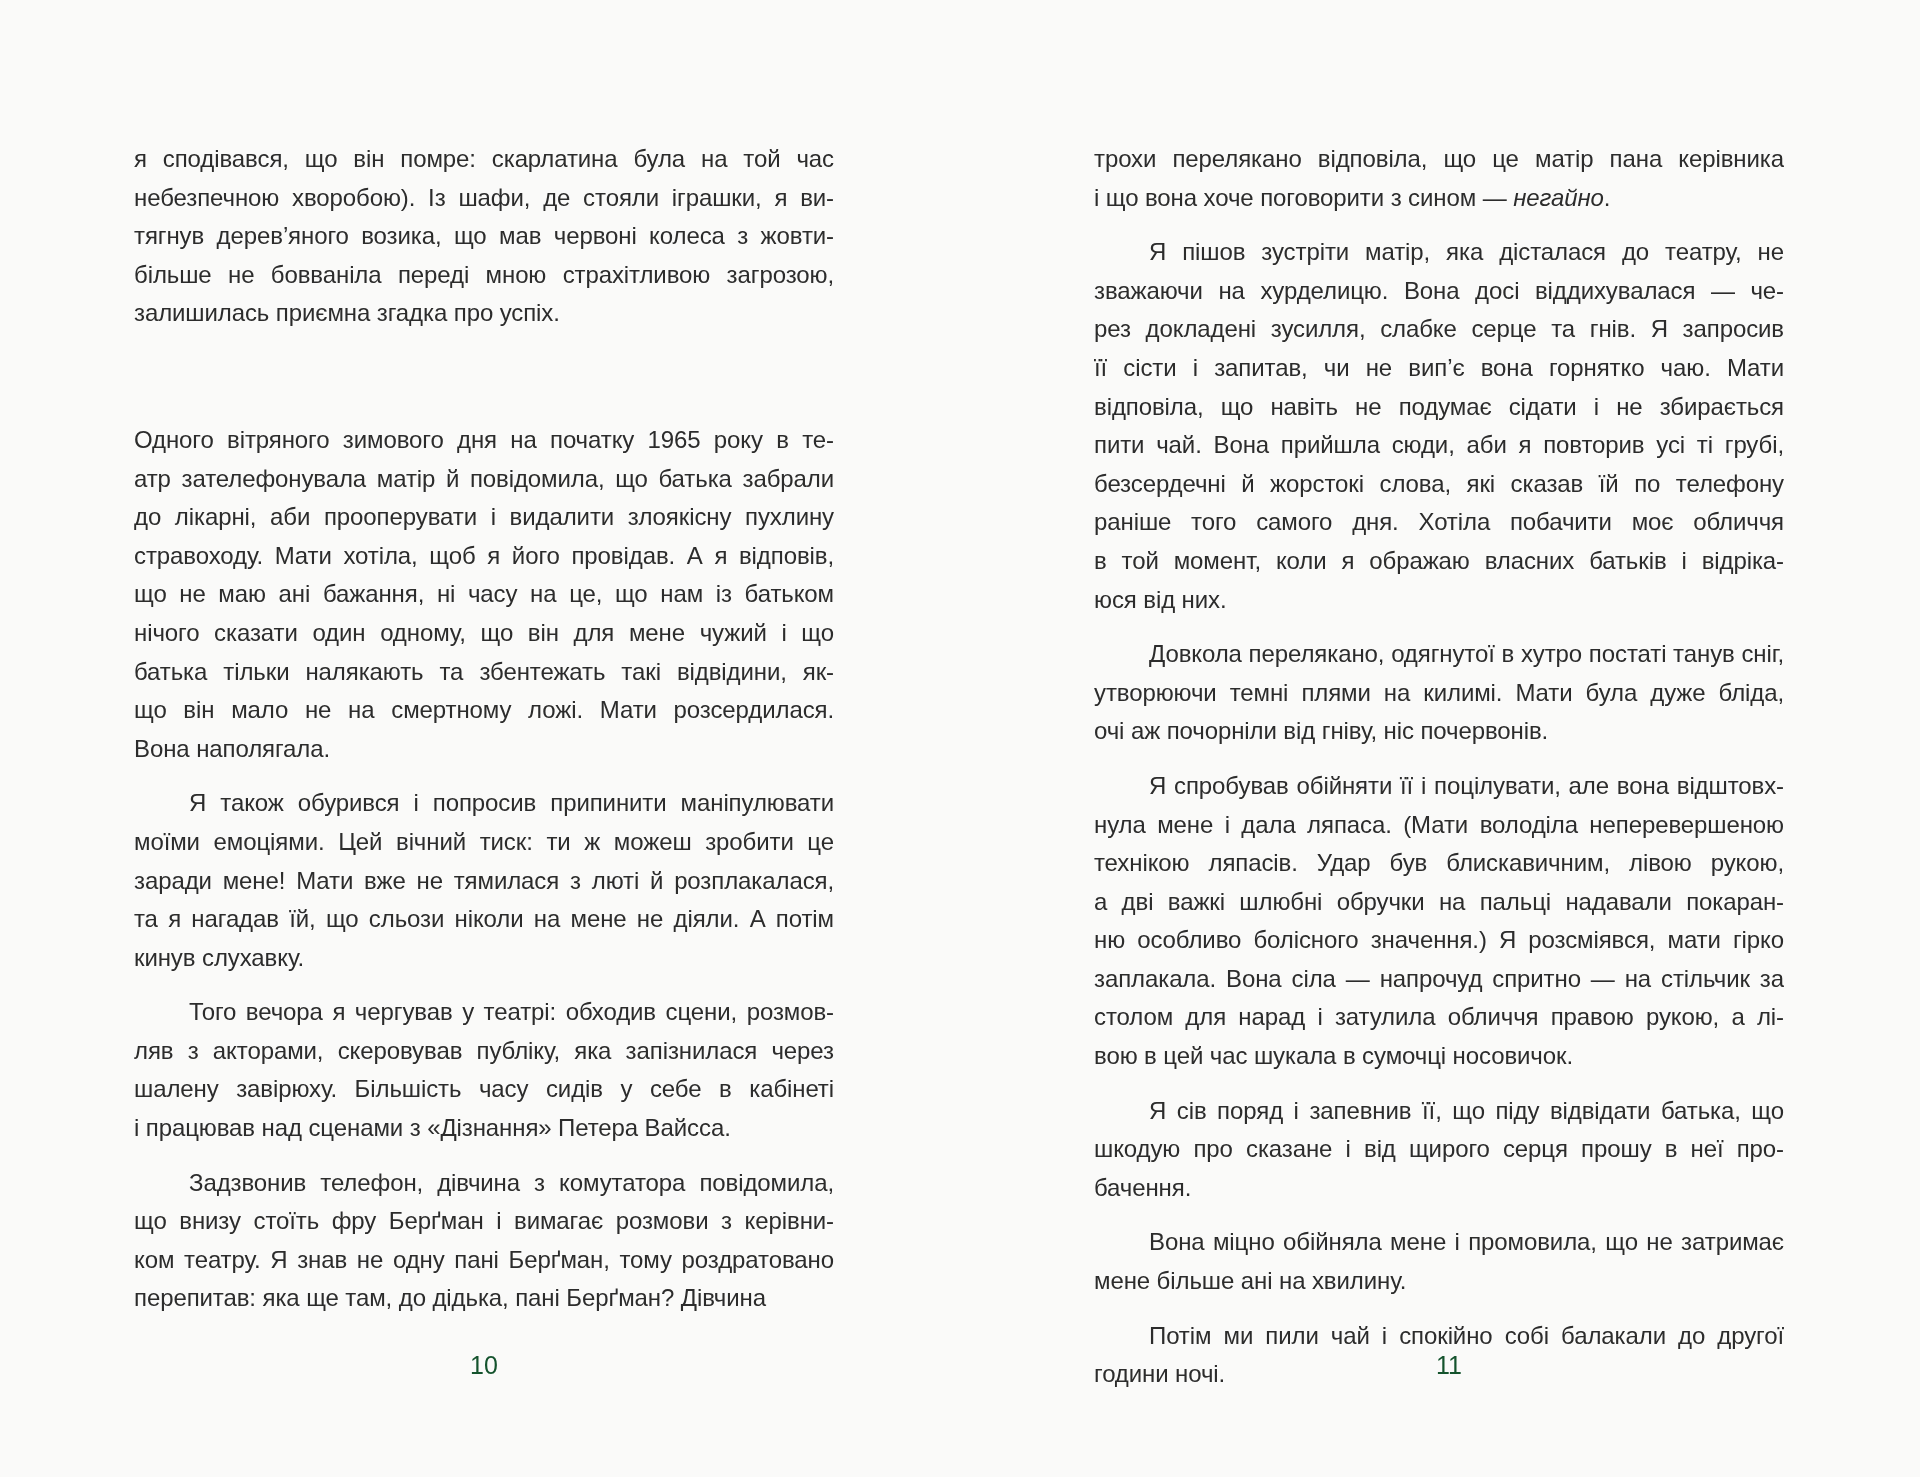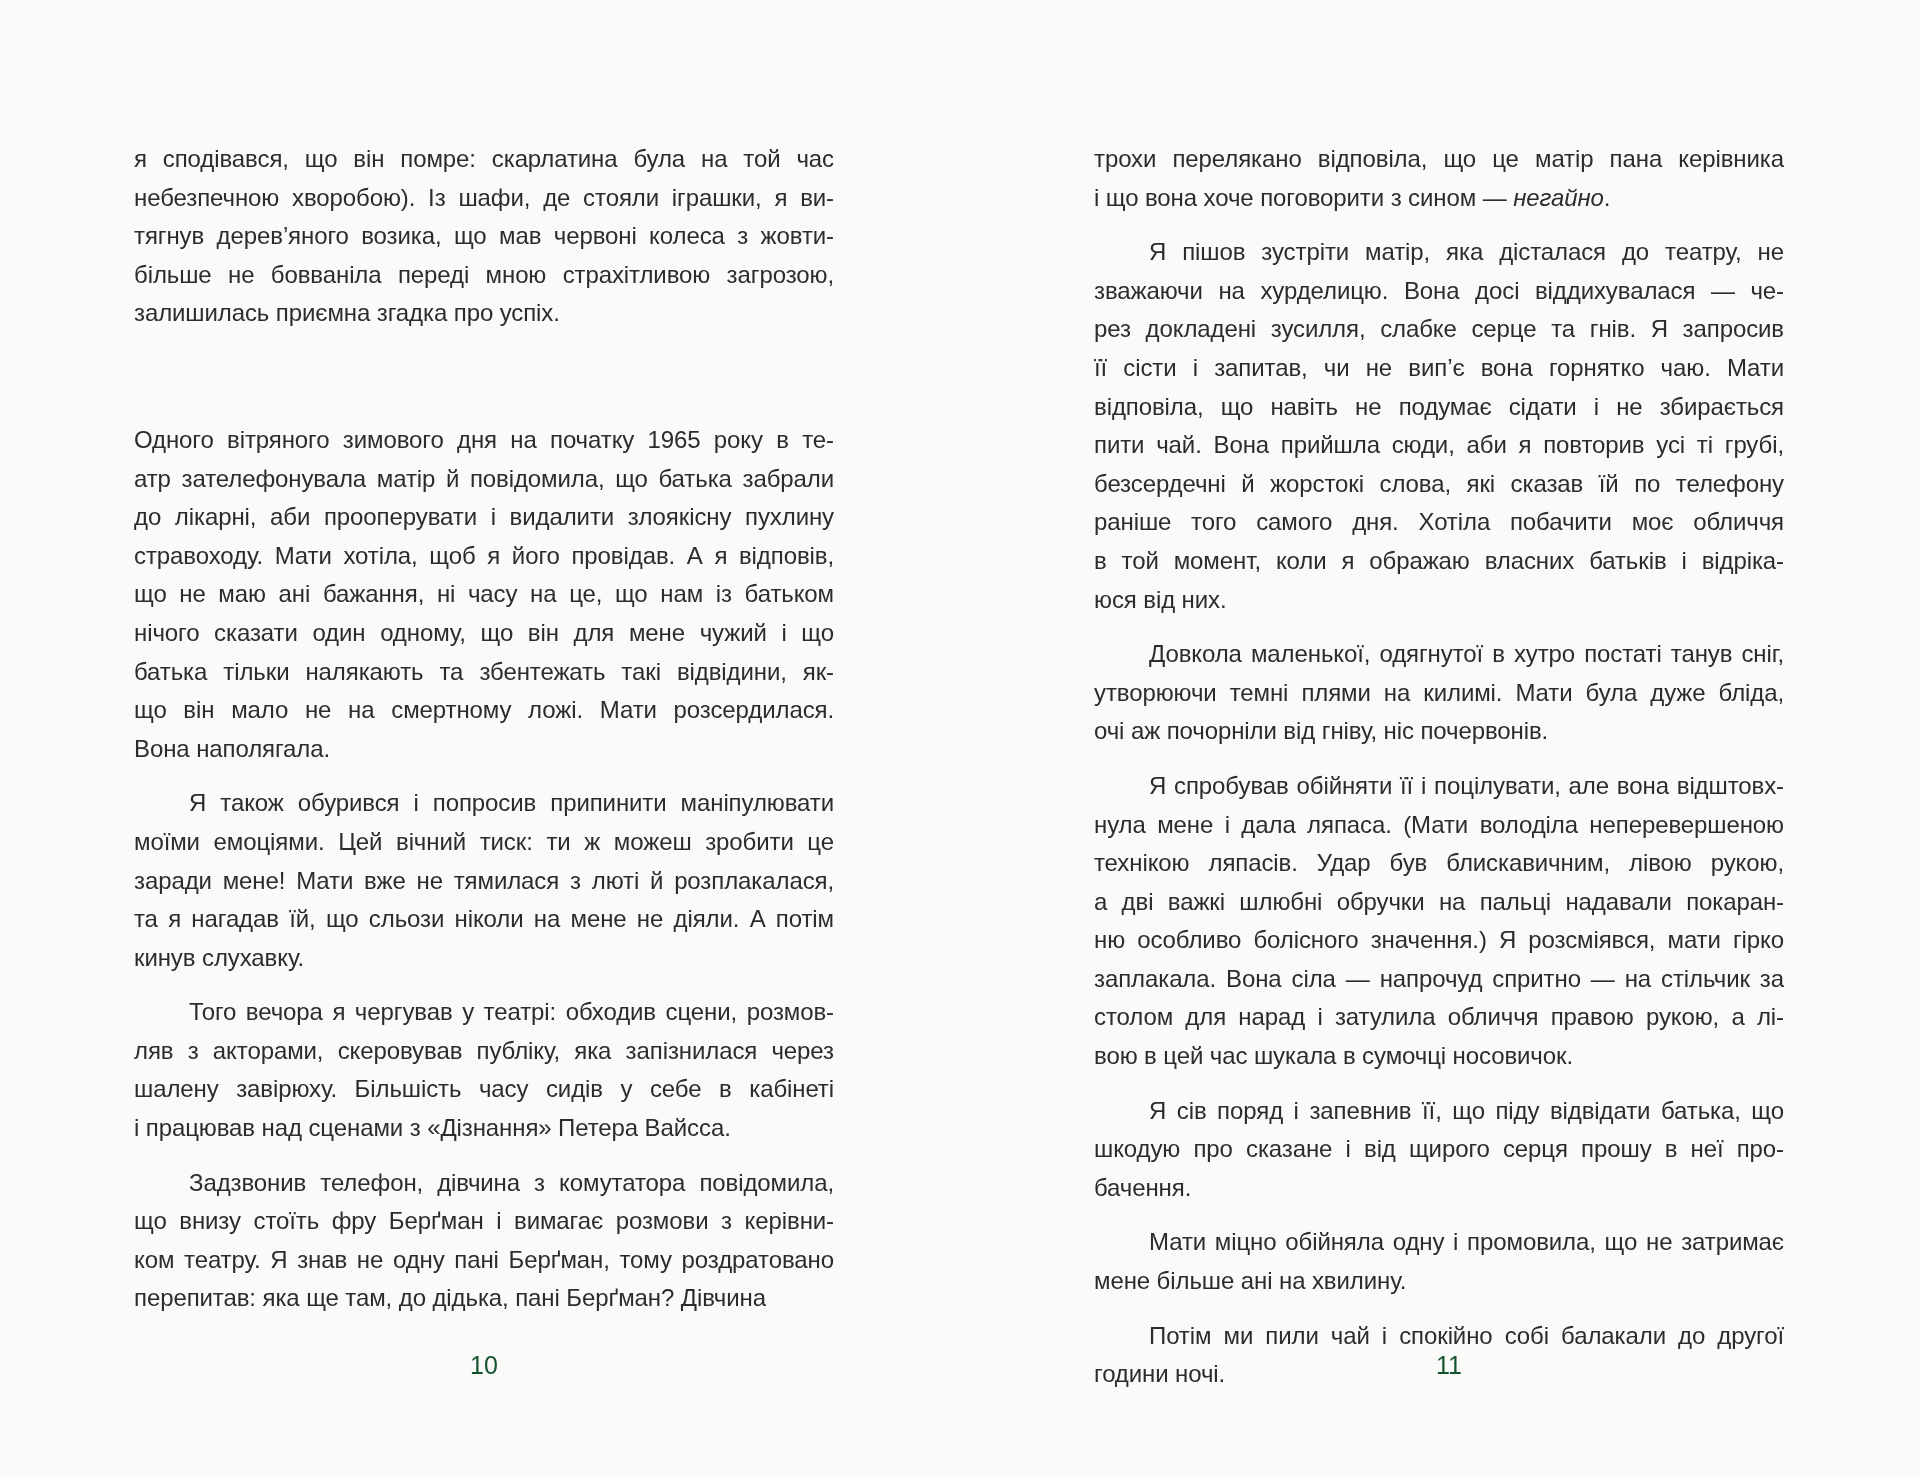--- a/index.html
+++ b/index.html
@@ -114,41 +114,41 @@
           <div class="line">рез докладені зусилля, слабке серце та гнів. Я запросив</div>
           <div class="line">її сісти і запитав, чи не вип’є вона горнятко чаю. Мати</div>
           <div class="line">відповіла, що навіть не подумає сідати і не збирається</div>
           <div class="line">пити чай. Вона прийшла сюди, аби я повторив усі ті грубі,</div>
           <div class="line">безсердечні й жорстокі слова, які сказав їй по телефону</div>
           <div class="line">раніше того самого дня. Хотіла побачити моє обличчя</div>
           <div class="line">в той момент, коли я ображаю власних батьків і відріка-</div>
           <div class="line last">юся від них.</div>
         </div>
         <div class="para">
-          <div class="line indent">Довкола маленької, одягнутої в хутро постаті танув сніг,</div>
+          <div class="line indent">Довкола перелякано, одягнутої в хутро постаті танув сніг,</div>
           <div class="line">утворюючи темні плями на килимі. Мати була дуже бліда,</div>
           <div class="line last">очі аж почорніли від гніву, ніс почервонів.</div>
         </div>
         <div class="para">
           <div class="line indent">Я спробував обійняти її і поцілувати, але вона відштовх-</div>
           <div class="line">нула мене і дала ляпаса. (Мати володіла неперевершеною</div>
           <div class="line">технікою ляпасів. Удар був блискавичним, лівою рукою,</div>
           <div class="line">а дві важкі шлюбні обручки на пальці надавали покаран-</div>
           <div class="line">ню особливо болісного значення.) Я розсміявся, мати гірко</div>
           <div class="line">заплакала. Вона сіла — напрочуд спритно — на стільчик за</div>
           <div class="line">столом для нарад і затулила обличчя правою рукою, а лі-</div>
           <div class="line last">вою в цей час шукала в сумочці носовичок.</div>
         </div>
         <div class="para">
           <div class="line indent">Я сів поряд і запевнив її, що піду відвідати батька, що</div>
           <div class="line">шкодую про сказане і від щирого серця прошу в неї про-</div>
           <div class="line last">бачення.</div>
         </div>
         <div class="para">
-          <div class="line indent">Мати міцно обійняла одну і промовила, що не затримає</div>
+          <div class="line indent">Вона міцно обійняла мене і промовила, що не затримає</div>
           <div class="line last">мене більше ані на хвилину.</div>
         </div>
         <div class="para">
           <div class="line indent">Потім ми пили чай і спокійно собі балакали до другої</div>
           <div class="line last">години ночі.</div>
         </div>
       </div>
     <div class="folio">11</div>
   </section>
 </div>

